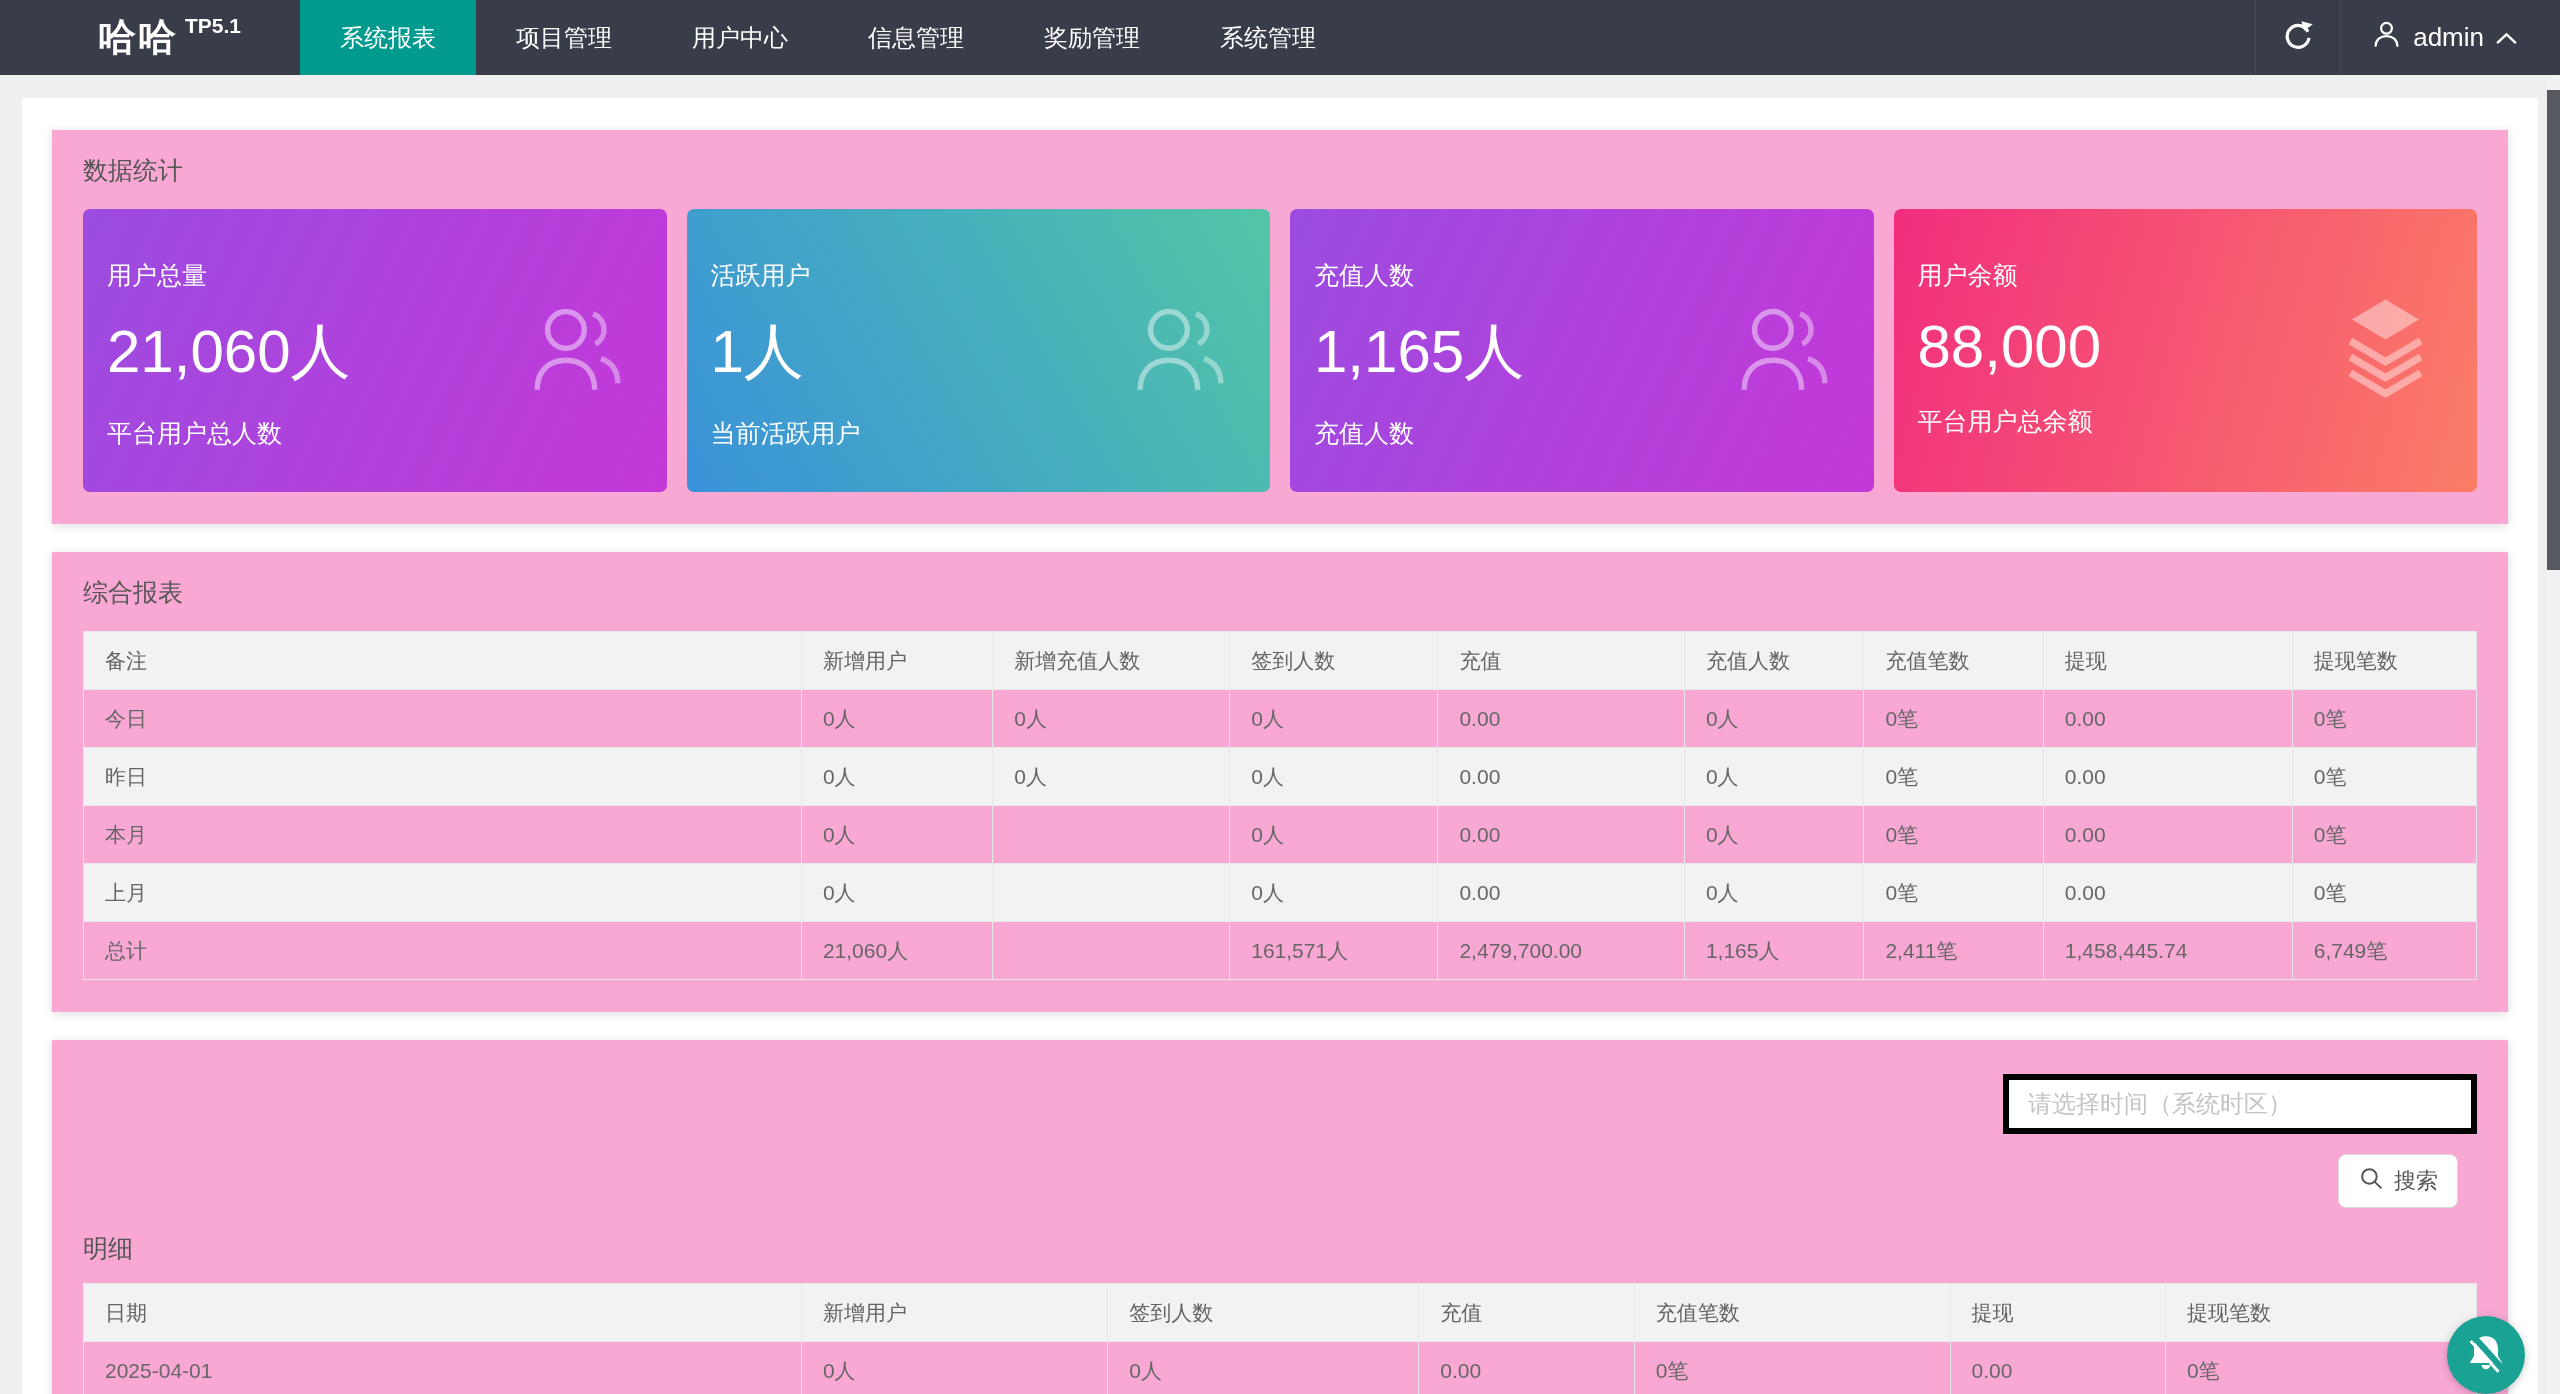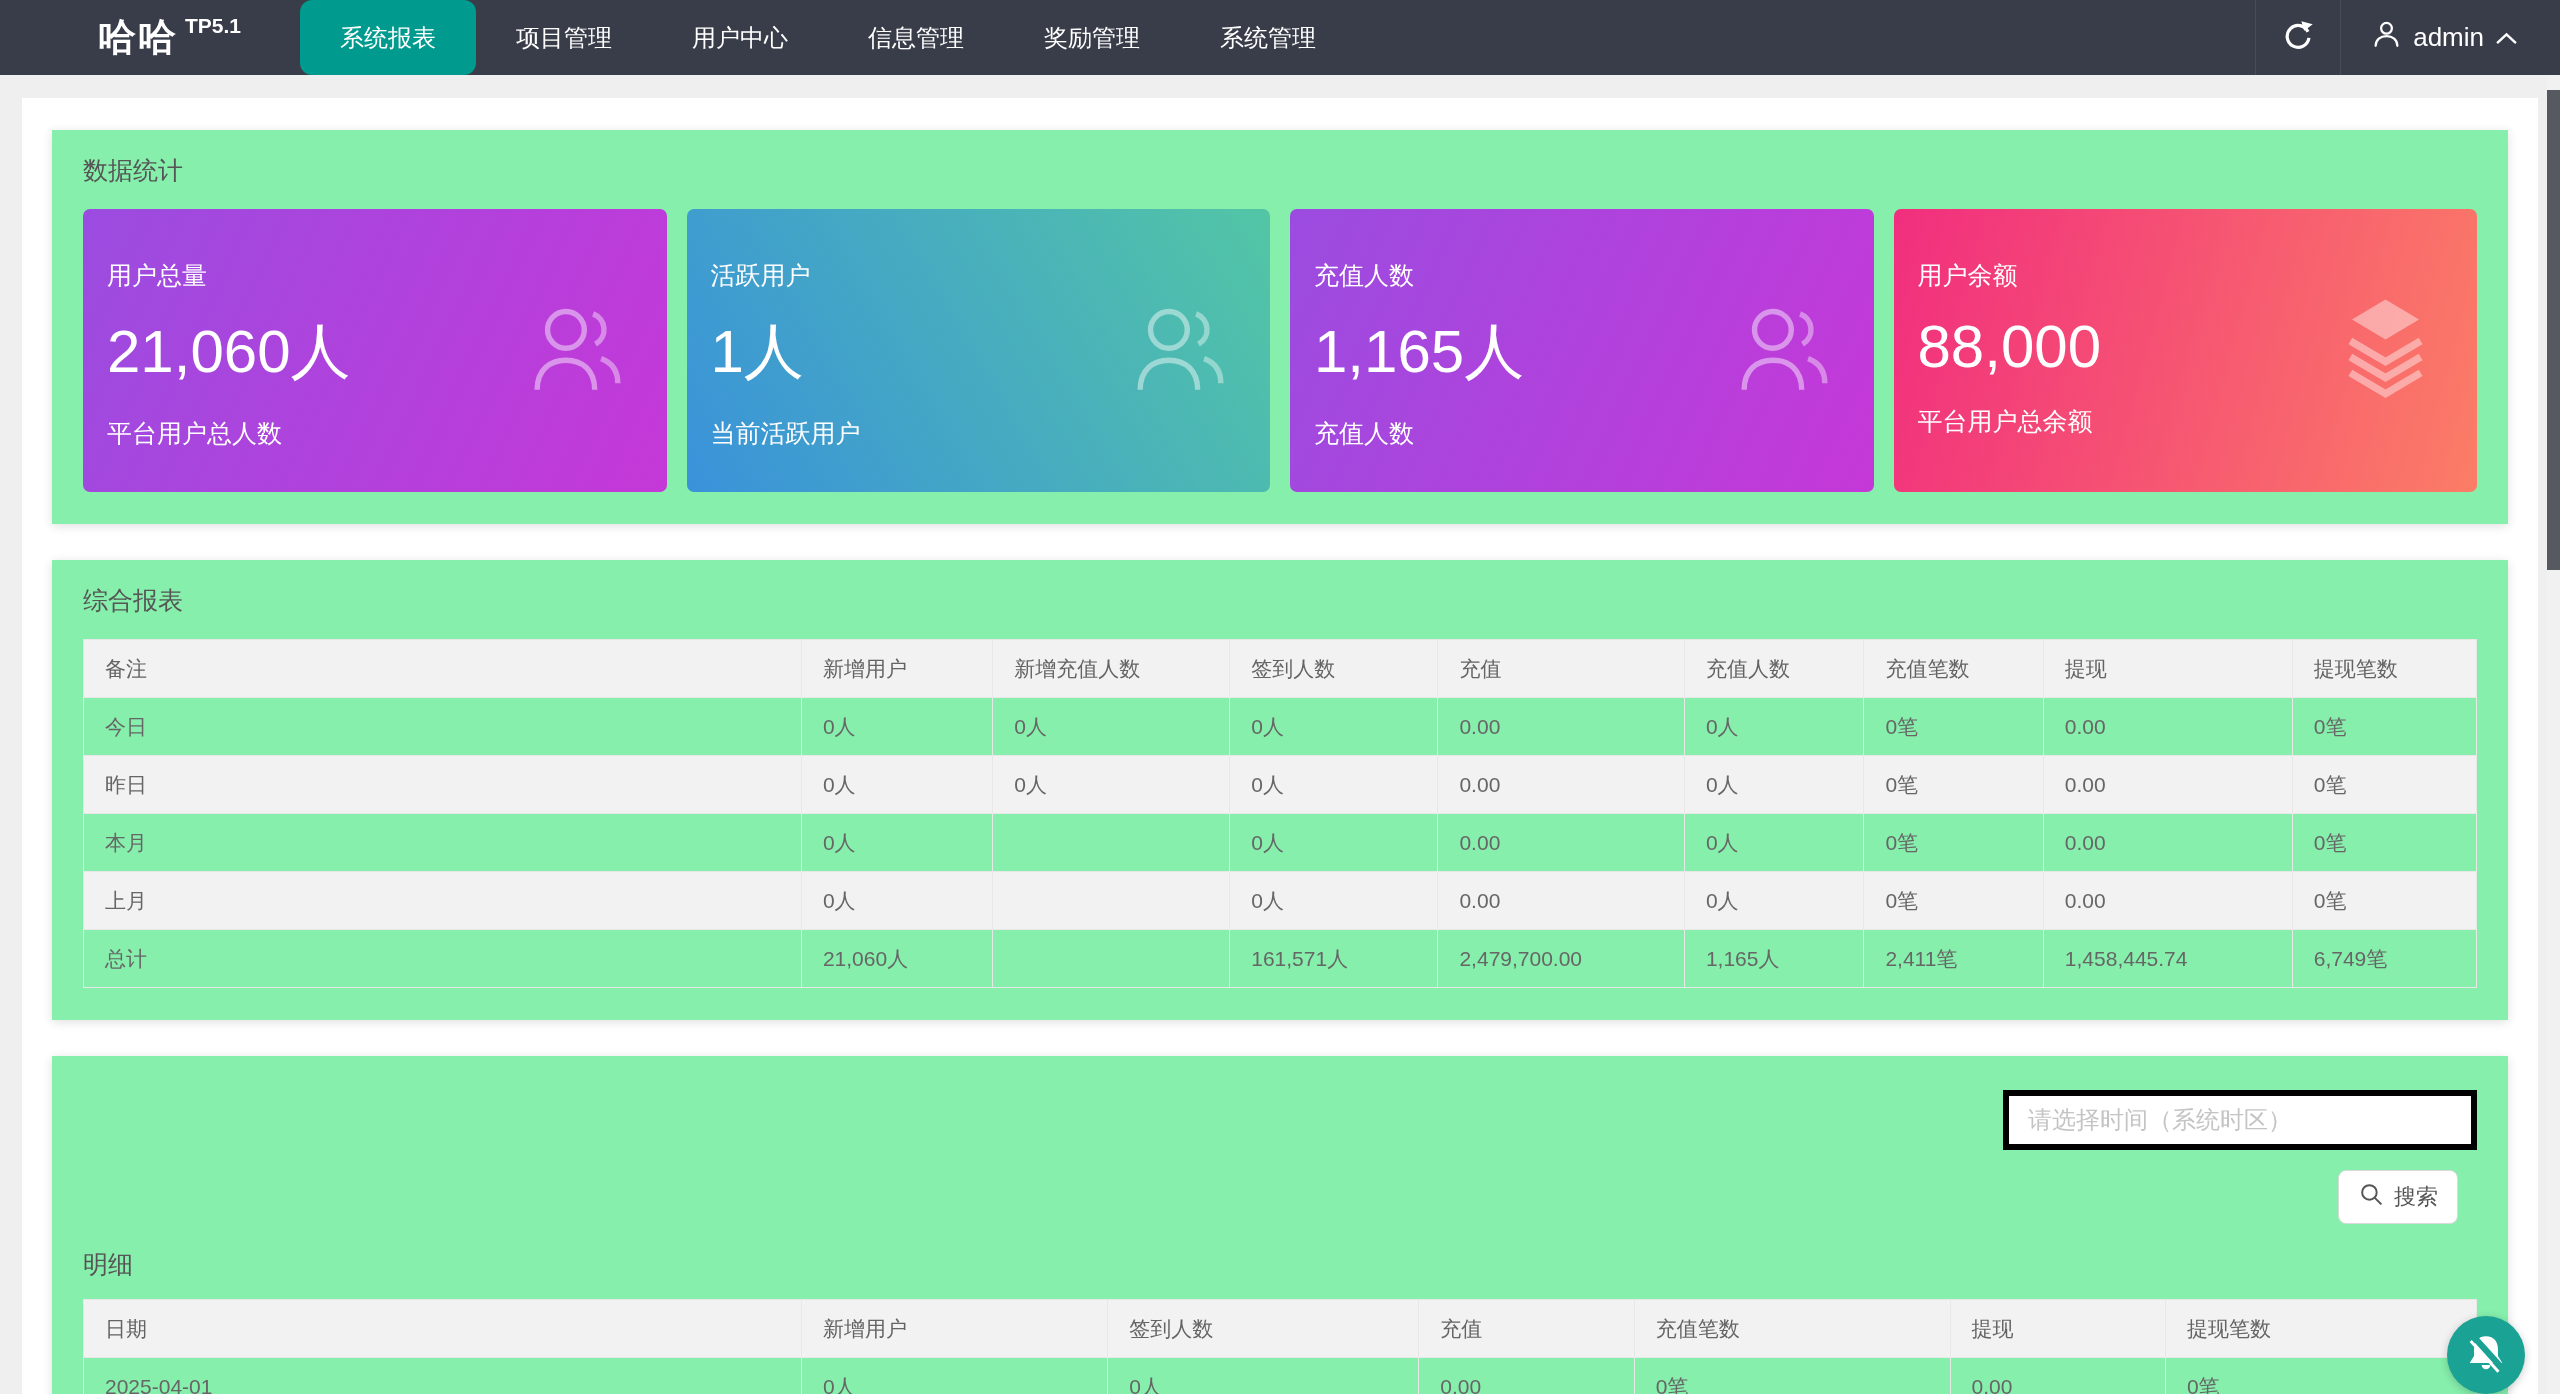--- a/index.html
+++ b/index.html
@@ -17,40 +17,40 @@
   }
   .logo {
     width:300px; display:flex; align-items:center; padding-left:98px;
     color:#fff; cursor:pointer; flex:none;
   }
   .logo-main { font-size:38px; font-weight:bold; letter-spacing:2px; }
   .logo-ver { font-size:21px; margin-left:7px; transform:translateY(-12px); font-weight:bold; }
   .tabs { display:flex; align-items:stretch; }
   .tab {
     display:flex; align-items:center; padding:0 40px; color:#fff;
-    font-size:24px; cursor:pointer; text-decoration:none;border-radius:12px;
+    font-size:24px; cursor:pointer; text-decoration:none;
   }
   .tab.active { background:#009b8e; }
   .nav-right { margin-left:auto; display:flex; align-items:stretch; }
   .nav-refresh {
     width:86px; display:flex; align-items:center; justify-content:center;
     border-left:1px solid #474c59; border-right:1px solid #474c59; cursor:pointer;
   }
   .nav-user {
     display:flex; align-items:center; gap:11px; padding:0 42px 0 30px;
     color:#fff; font-size:26px; cursor:pointer;
   }
   
   .content {
     margin:23px 22px 0; background:#fff; padding:32px 30px 60px;
     min-height:1273px;
   }
   .panel {
-    background:#86efac; box-shadow:0 2px 10px rgba(0,0,0,0.13);
-    margin-bottom:36px; padding:28px 31px 32px;
+    background:#f9a8d4; box-shadow:0 2px 10px rgba(0,0,0,0.13);
+    margin-bottom:28px; padding:28px 31px 32px;
   }
   .section-title { font-size:25px; color:#555; font-weight:normal; line-height:1; margin-bottom:26px; }
   
   .cards { display:flex; gap:20px; }
   .card {
     flex:1; height:283px; position:relative; color:#fff;
     padding:50px 0 0 24px; overflow:hidden;border-radius:7px;
   }
   .card-1 { background:linear-gradient(115deg,#9b4ce0,#c538d8); }
   .card-2 { background:linear-gradient(60deg,#3a92da,#53c6a5); }

